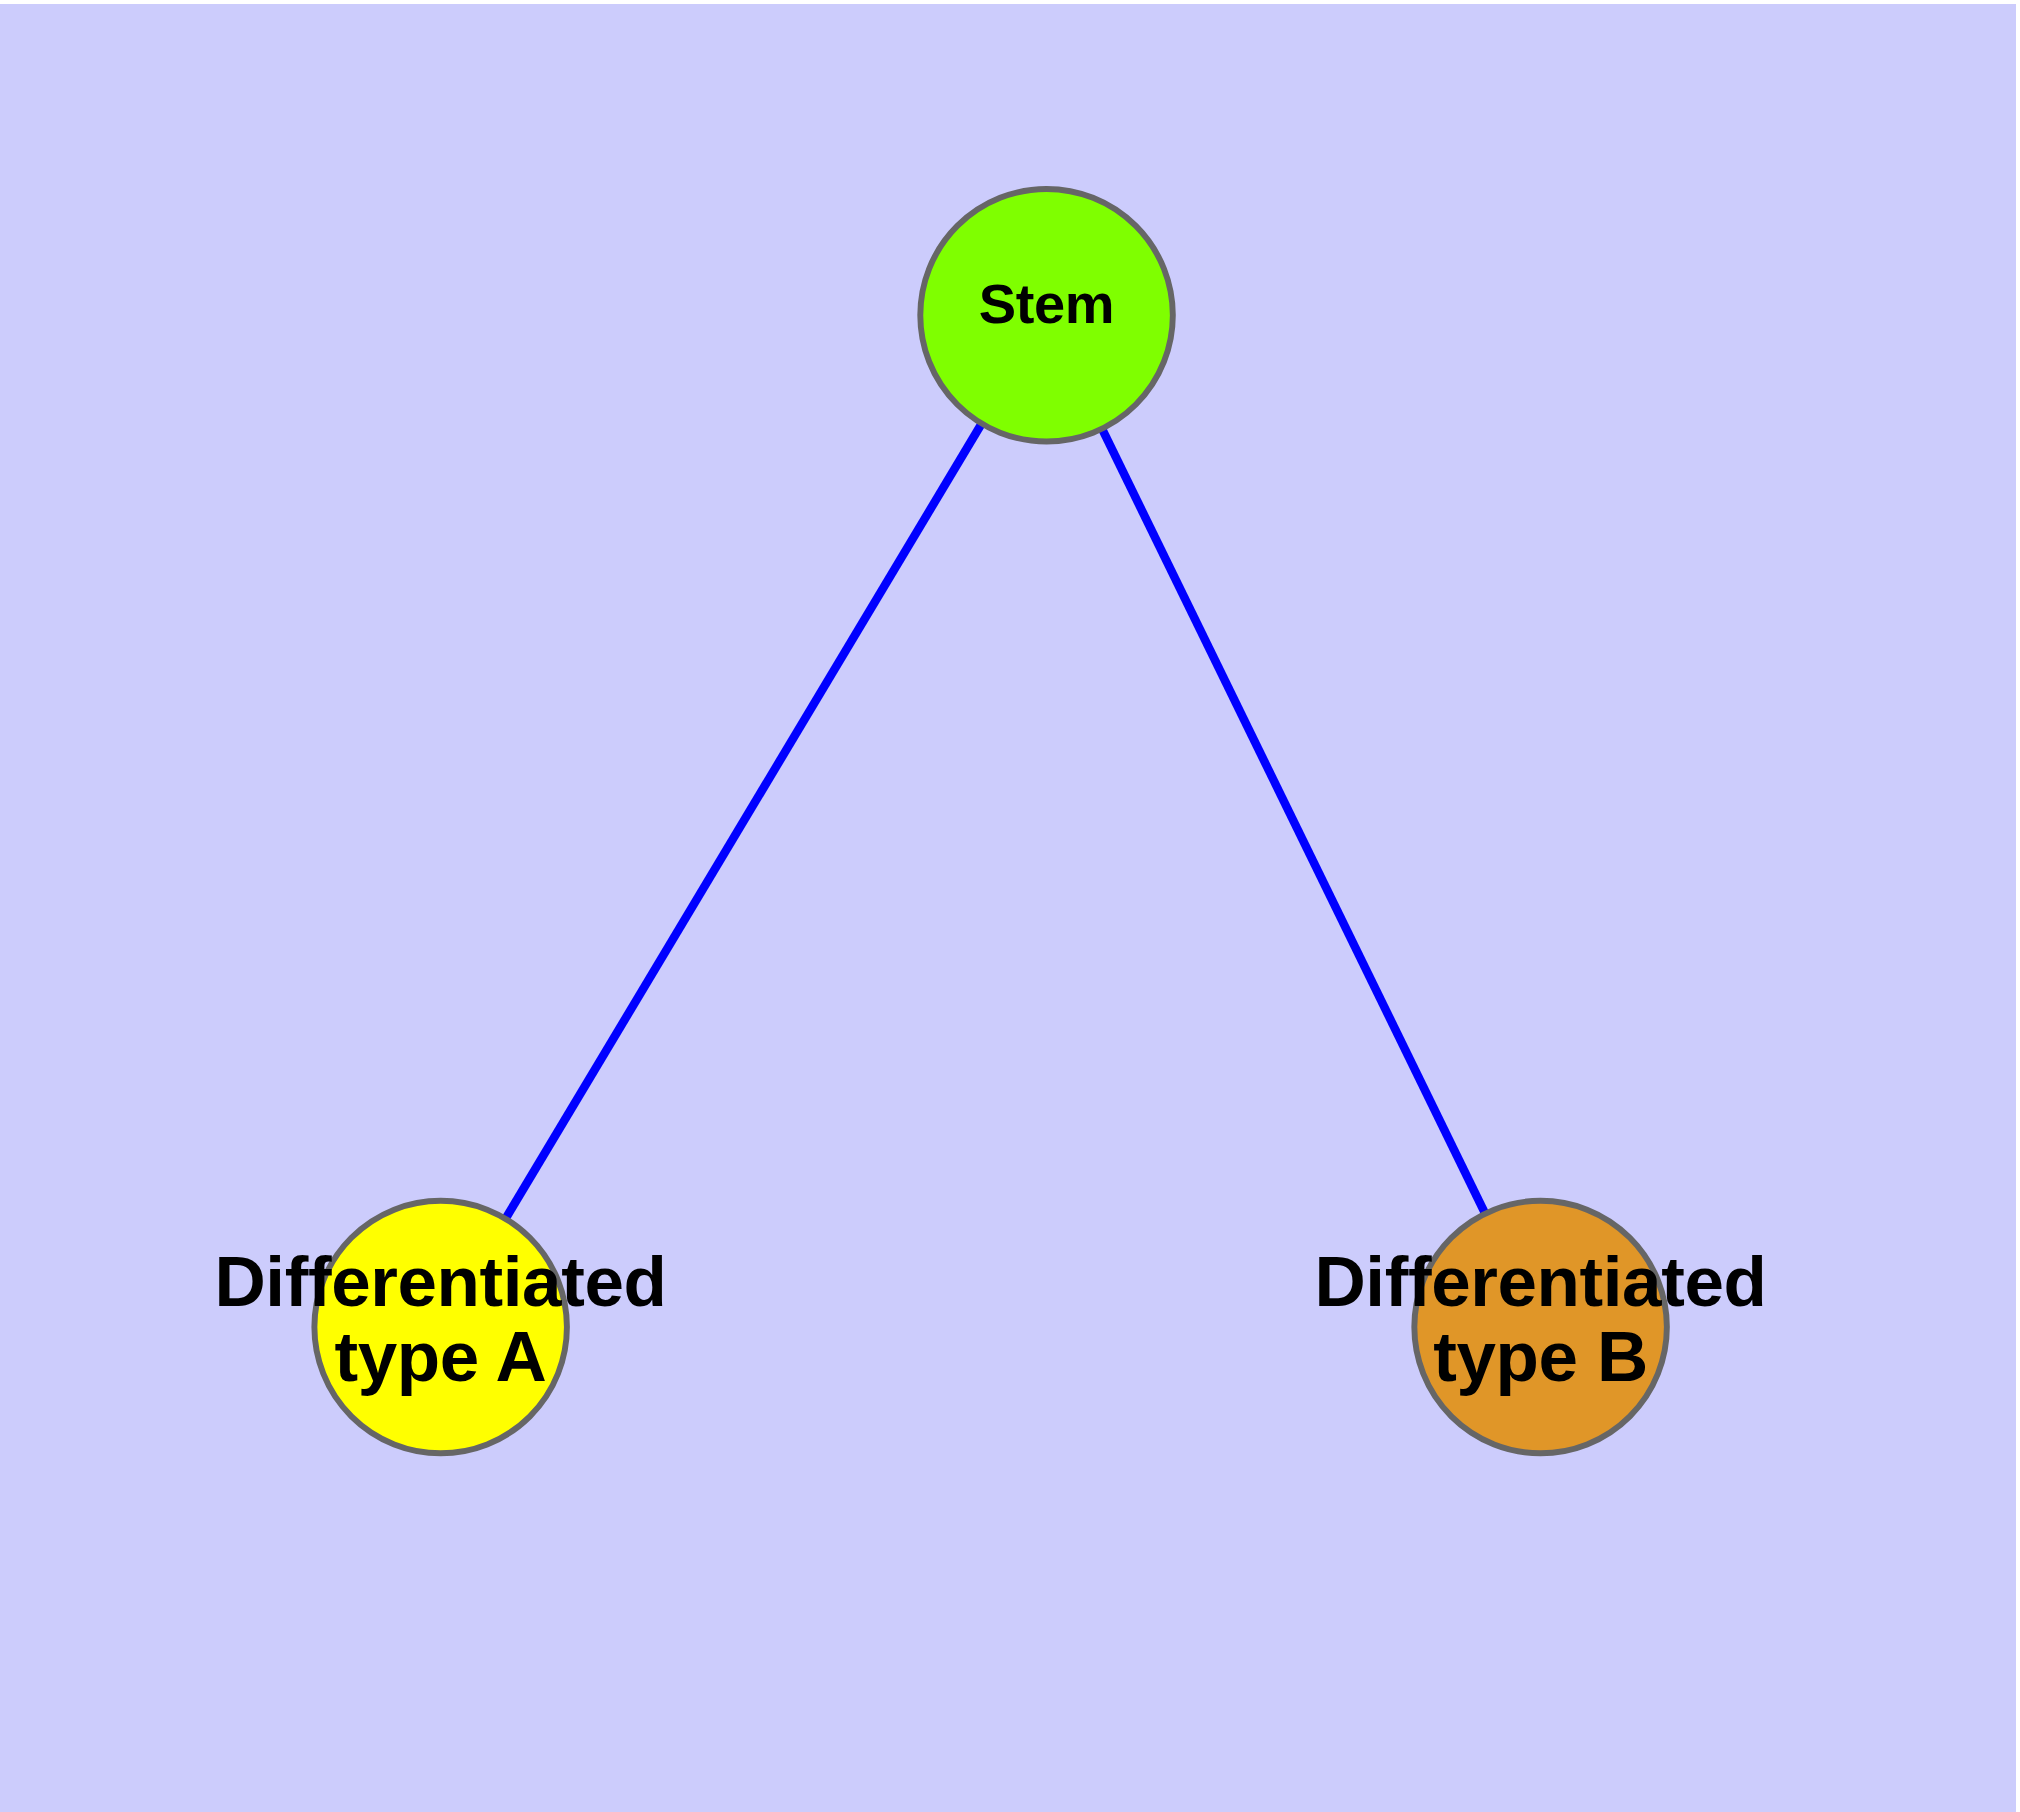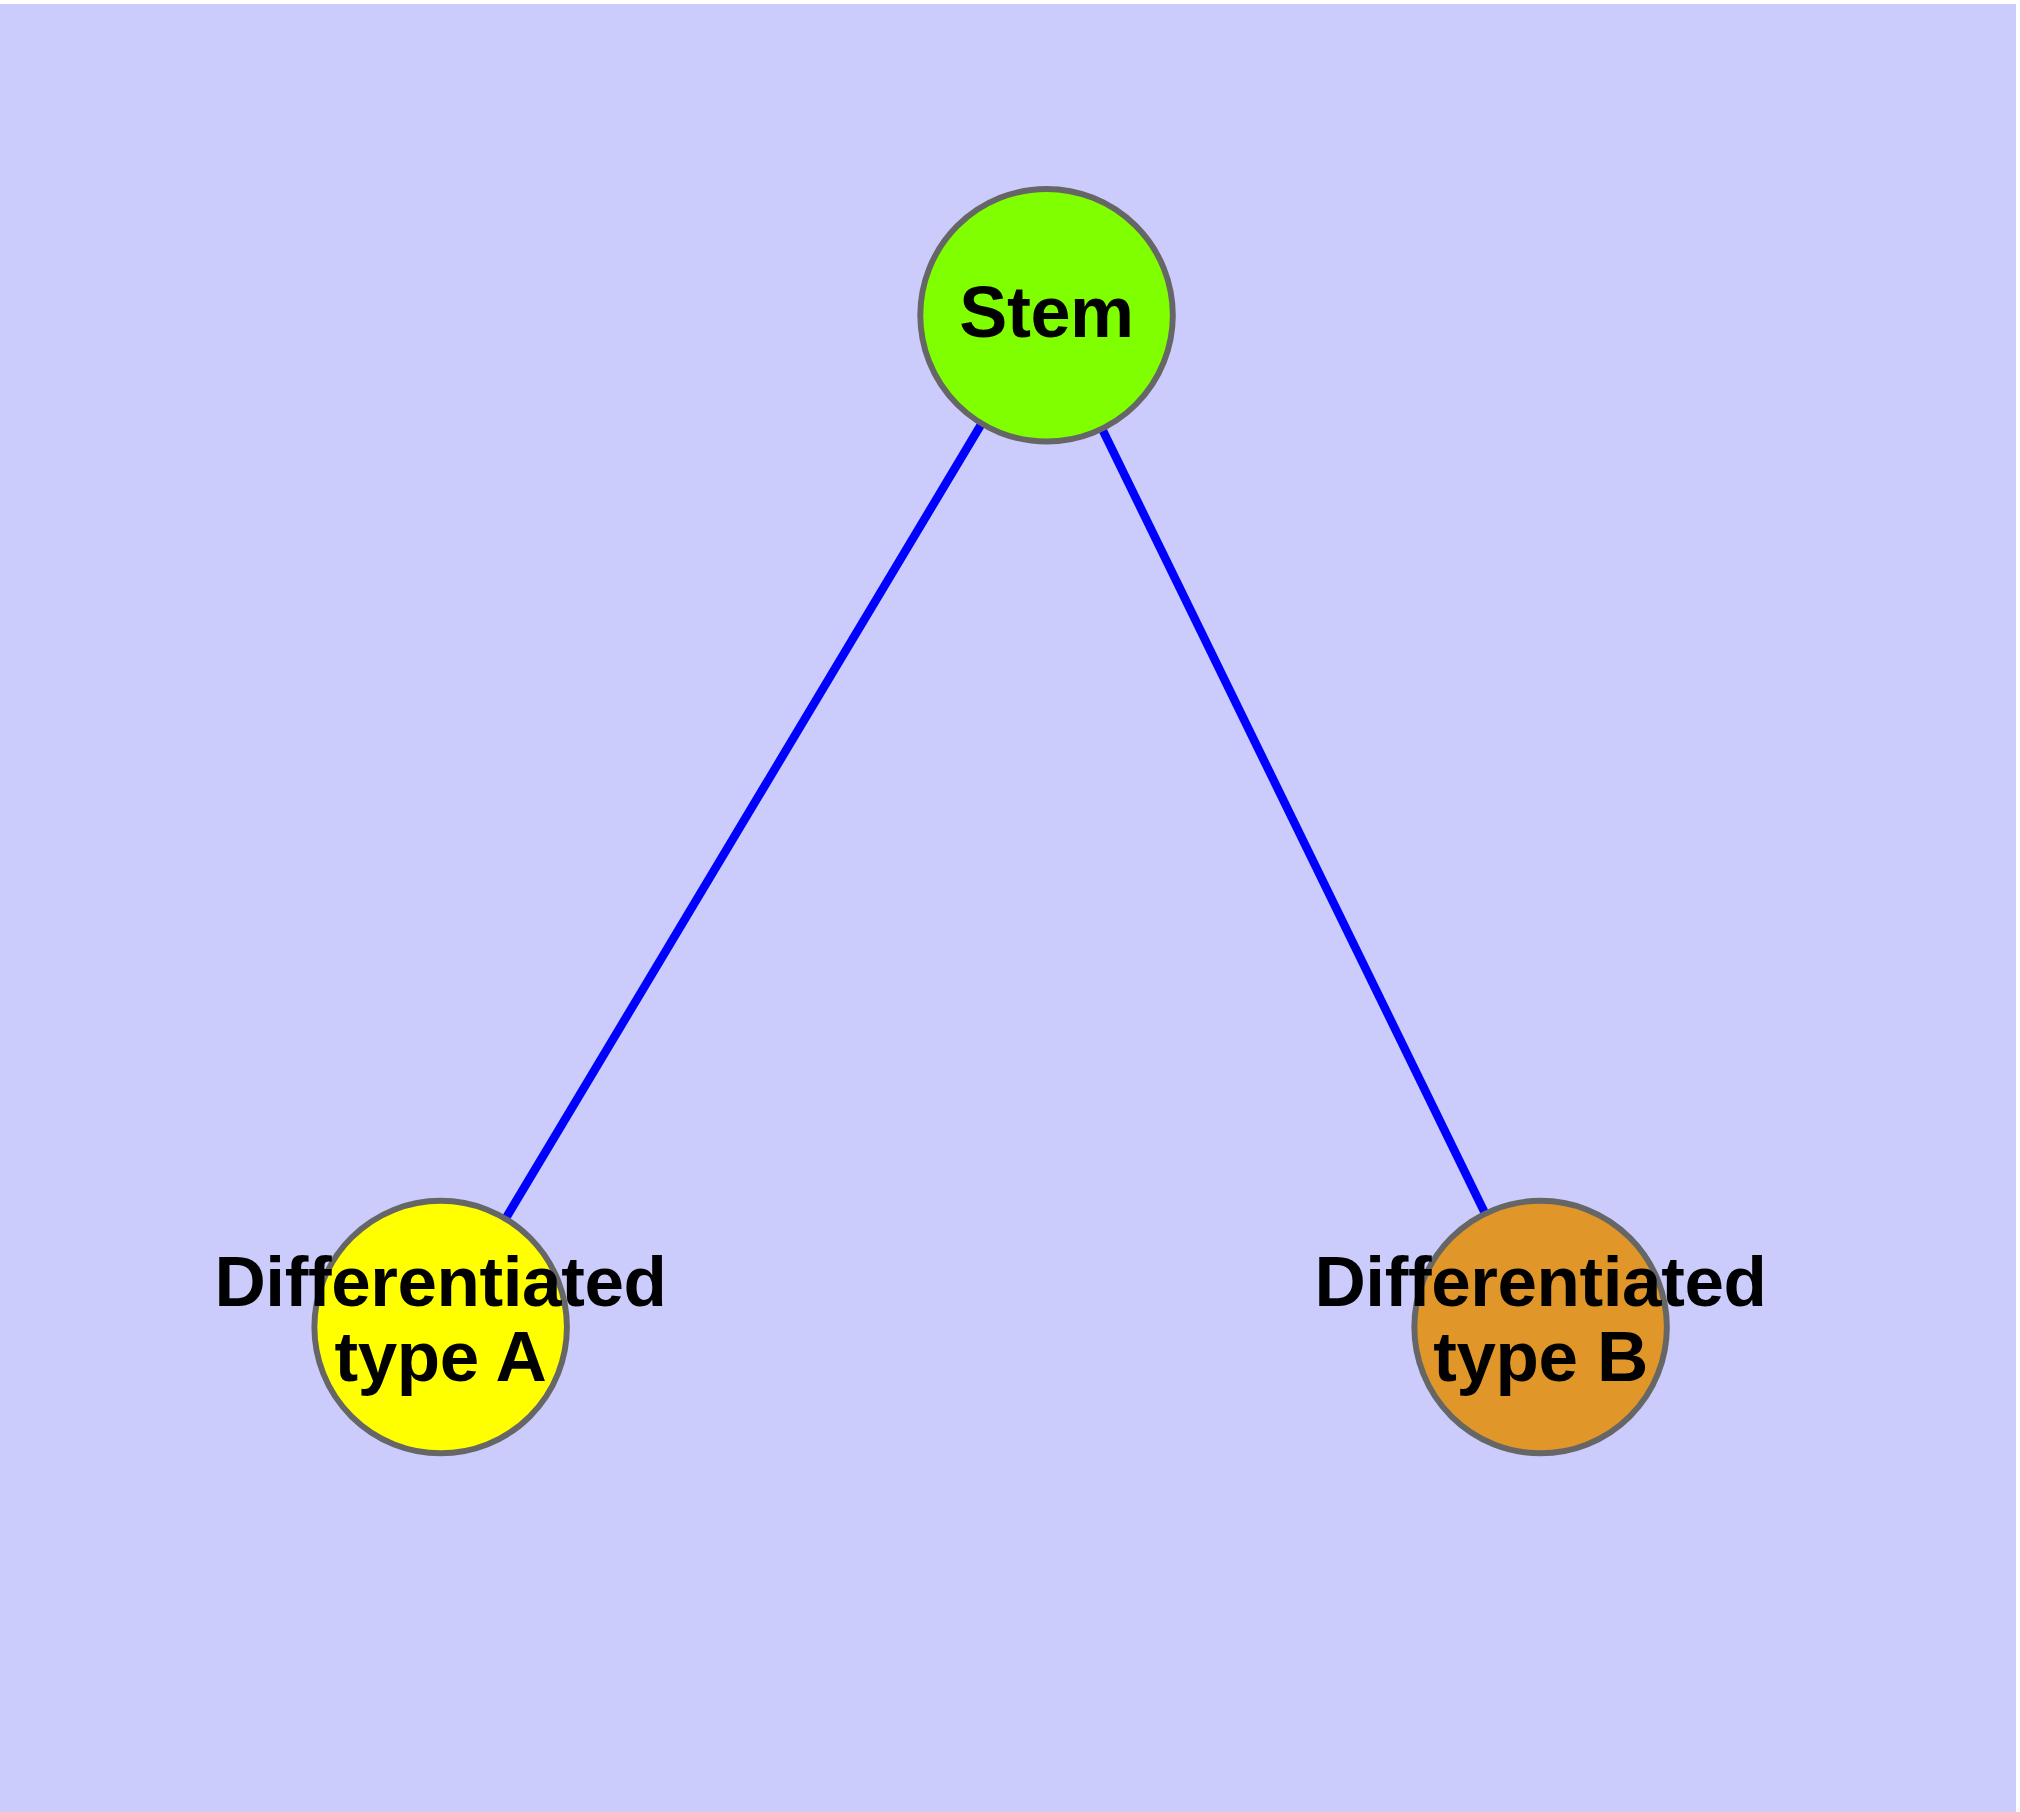--- a/index.html
+++ b/index.html
@@ -45,21 +45,21 @@
     position: absolute;
     color: #000000;
     font-weight: bold;
     text-align: center;
     line-height: 1.06;
     white-space: nowrap;
     letter-spacing: -0.4px;
     -webkit-font-smoothing: antialiased;
   }
   .node-label.stem {
-    font-size: 72px;
+    font-size: 56px;
   }
   .node-label.diff {
     font-size: 71px;
   }
   .label-line { display: block; }
 </style>
 </head>
 <body>
 
 <div id="canvas" style="background: rgb(255, 255, 255);">

